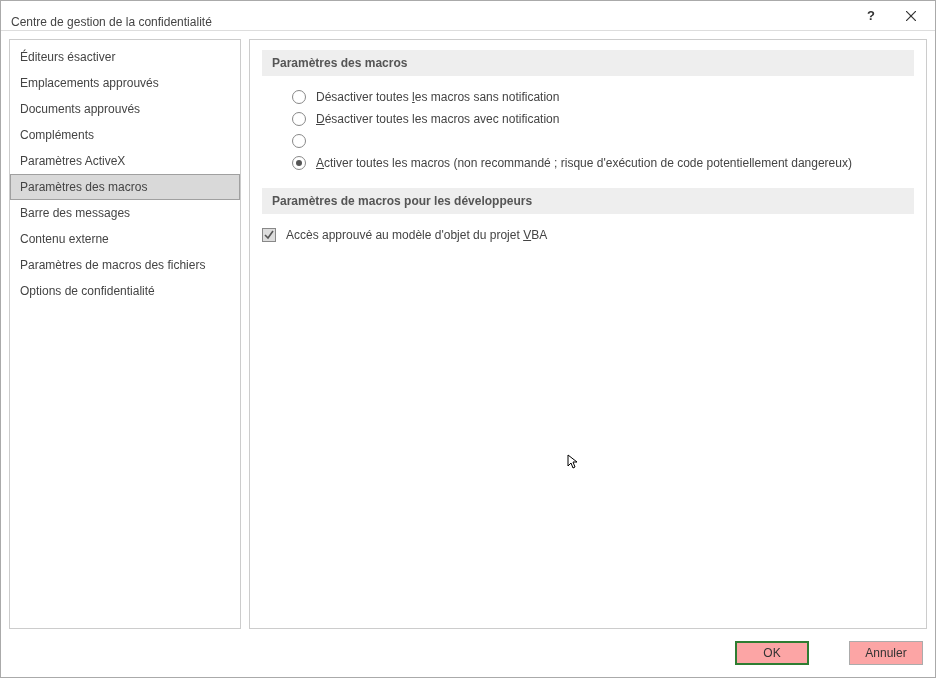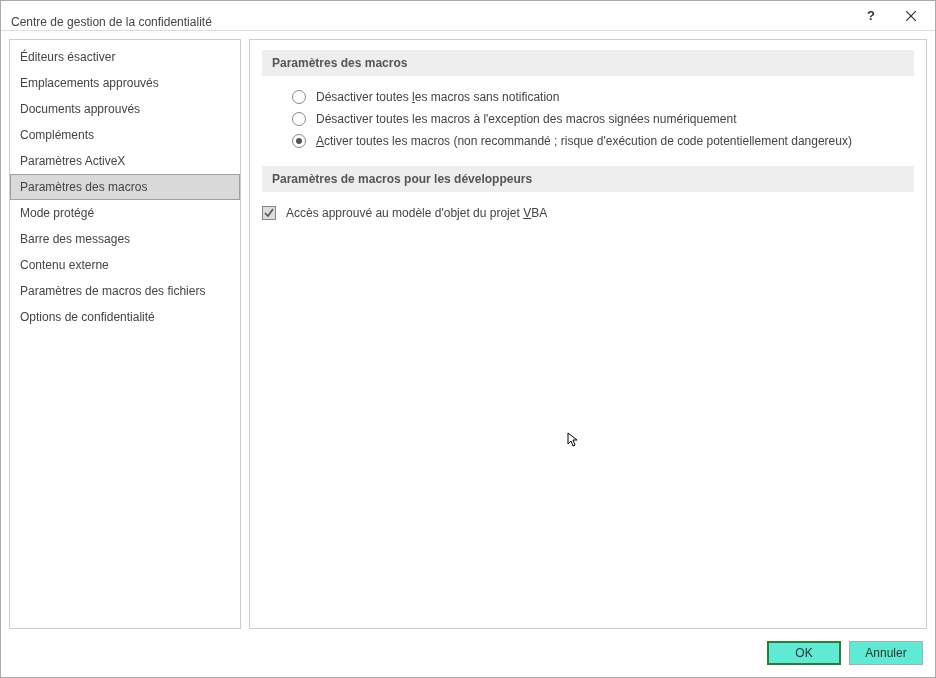--- a/index.html
+++ b/index.html
@@ -18,21 +18,21 @@
 .section-header { background: #eee; padding: 6px 10px; font-size: 12px; font-weight: bold; color: #555; margin-bottom: 10px; }
 .radio-group { padding: 0 0 14px 30px; }
 .radio-row { display: flex; align-items: center; gap: 10px; font-size: 12px; color: #444; padding: 4px 0; }
 .radio { width: 14px; height: 14px; border: 1px solid #888; border-radius: 50%; display: flex; align-items: center; justify-content: center; flex-shrink: 0; }
 .radio.checked::after { content: ""; width: 6px; height: 6px; background: #555; border-radius: 50%; display: block; }
 .check-row { display: flex; align-items: center; gap: 10px; font-size: 12px; color: #444; padding: 4px 0 4px 0; text-align: center; }
 .checkbox { width: 14px; height: 14px; border: 1px solid #888; background: #ddd; display: flex; align-items: center; justify-content: center; flex-shrink: 0; }
 .checkbox svg { width: 10px; height: 10px; }
 .u { text-decoration: underline; }
 .footer { height: 40px; display: flex; justify-content: flex-end; align-items: center; gap: 8px; padding: 0 12px 8px 0; }
-.btn { min-width: 74px; height: 24px; border: 1px solid #ababab; background: #5eead4; font-size: 12px; color: #333; display: flex; align-items: center; justify-content: center; cursor: default; }
+.btn { min-width: 74px; height: 24px; border: 1px solid #ababab; background: #fca5a5; font-size: 12px; color: #333; display: flex; align-items: center; justify-content: center; cursor: default; margin-left: 32px; }
 .btn.primary { border: 2px solid #2e7d32; }
 .cursor { position: absolute; left: 305px; top: 230px; pointer-events: none; }
 .cursor svg { width: 16px; height: 16px; }
 .check-wrap { position: relative; padding-left: 0; }
 </style>
 </head>
 <body>
 
 <div class="dialog">
   <div class="titlebar">
@@ -47,37 +47,39 @@
   </div>
 
   <div class="body">
     <div class="sidebar" id="sidebar">
         <div class="sidebar-item">Éditeurs ésactiver</div>
         <div class="sidebar-item">Emplacements approuvés</div>
         <div class="sidebar-item">Documents approuvés</div>
         <div class="sidebar-item">Compléments</div>
         <div class="sidebar-item">Paramètres ActiveX</div>
         <div class="sidebar-item selected">Paramètres des macros</div>
-        <div class="sidebar-item">Mode protégé</div>
         <div class="sidebar-item">Barre des messages</div>
         <div class="sidebar-item">Contenu externe</div>
         <div class="sidebar-item">Paramètres de macros des fichiers</div>
         <div class="sidebar-item">Options de confidentialité</div>
       </div>
 
     <div class="content">
       <div class="section-header">Paramètres des macros</div>
       <div class="radio-group" id="radio-group">
           <div class="radio-row">
             <span class="radio"></span>
             <span>Désactiver toutes <span class="u">l</span>es macros sans notification</span>
           </div>
           <div class="radio-row">
             <span class="radio"></span>
-            <span>Désactiver toutes les macros à l'exception des macros si<span class="u">g</span>nées numériquement</span>
+            <span><span class="u">D</span>ésactiver toutes les macros avec notification</span>
+          </div>
+          <div class="radio-row">
+            <span class="radio"></span>
           </div>
           <div class="radio-row">
             <span class="radio checked"></span>
             <span><span class="u">A</span>ctiver toutes les macros (non recommandé ; risque d'exécution de code potentiellement dangereux)</span>
           </div>
         </div>
 
       <div class="section-header">Paramètres de macros pour les développeurs</div>
       <div class="check-wrap">
         <div class="check-row">

